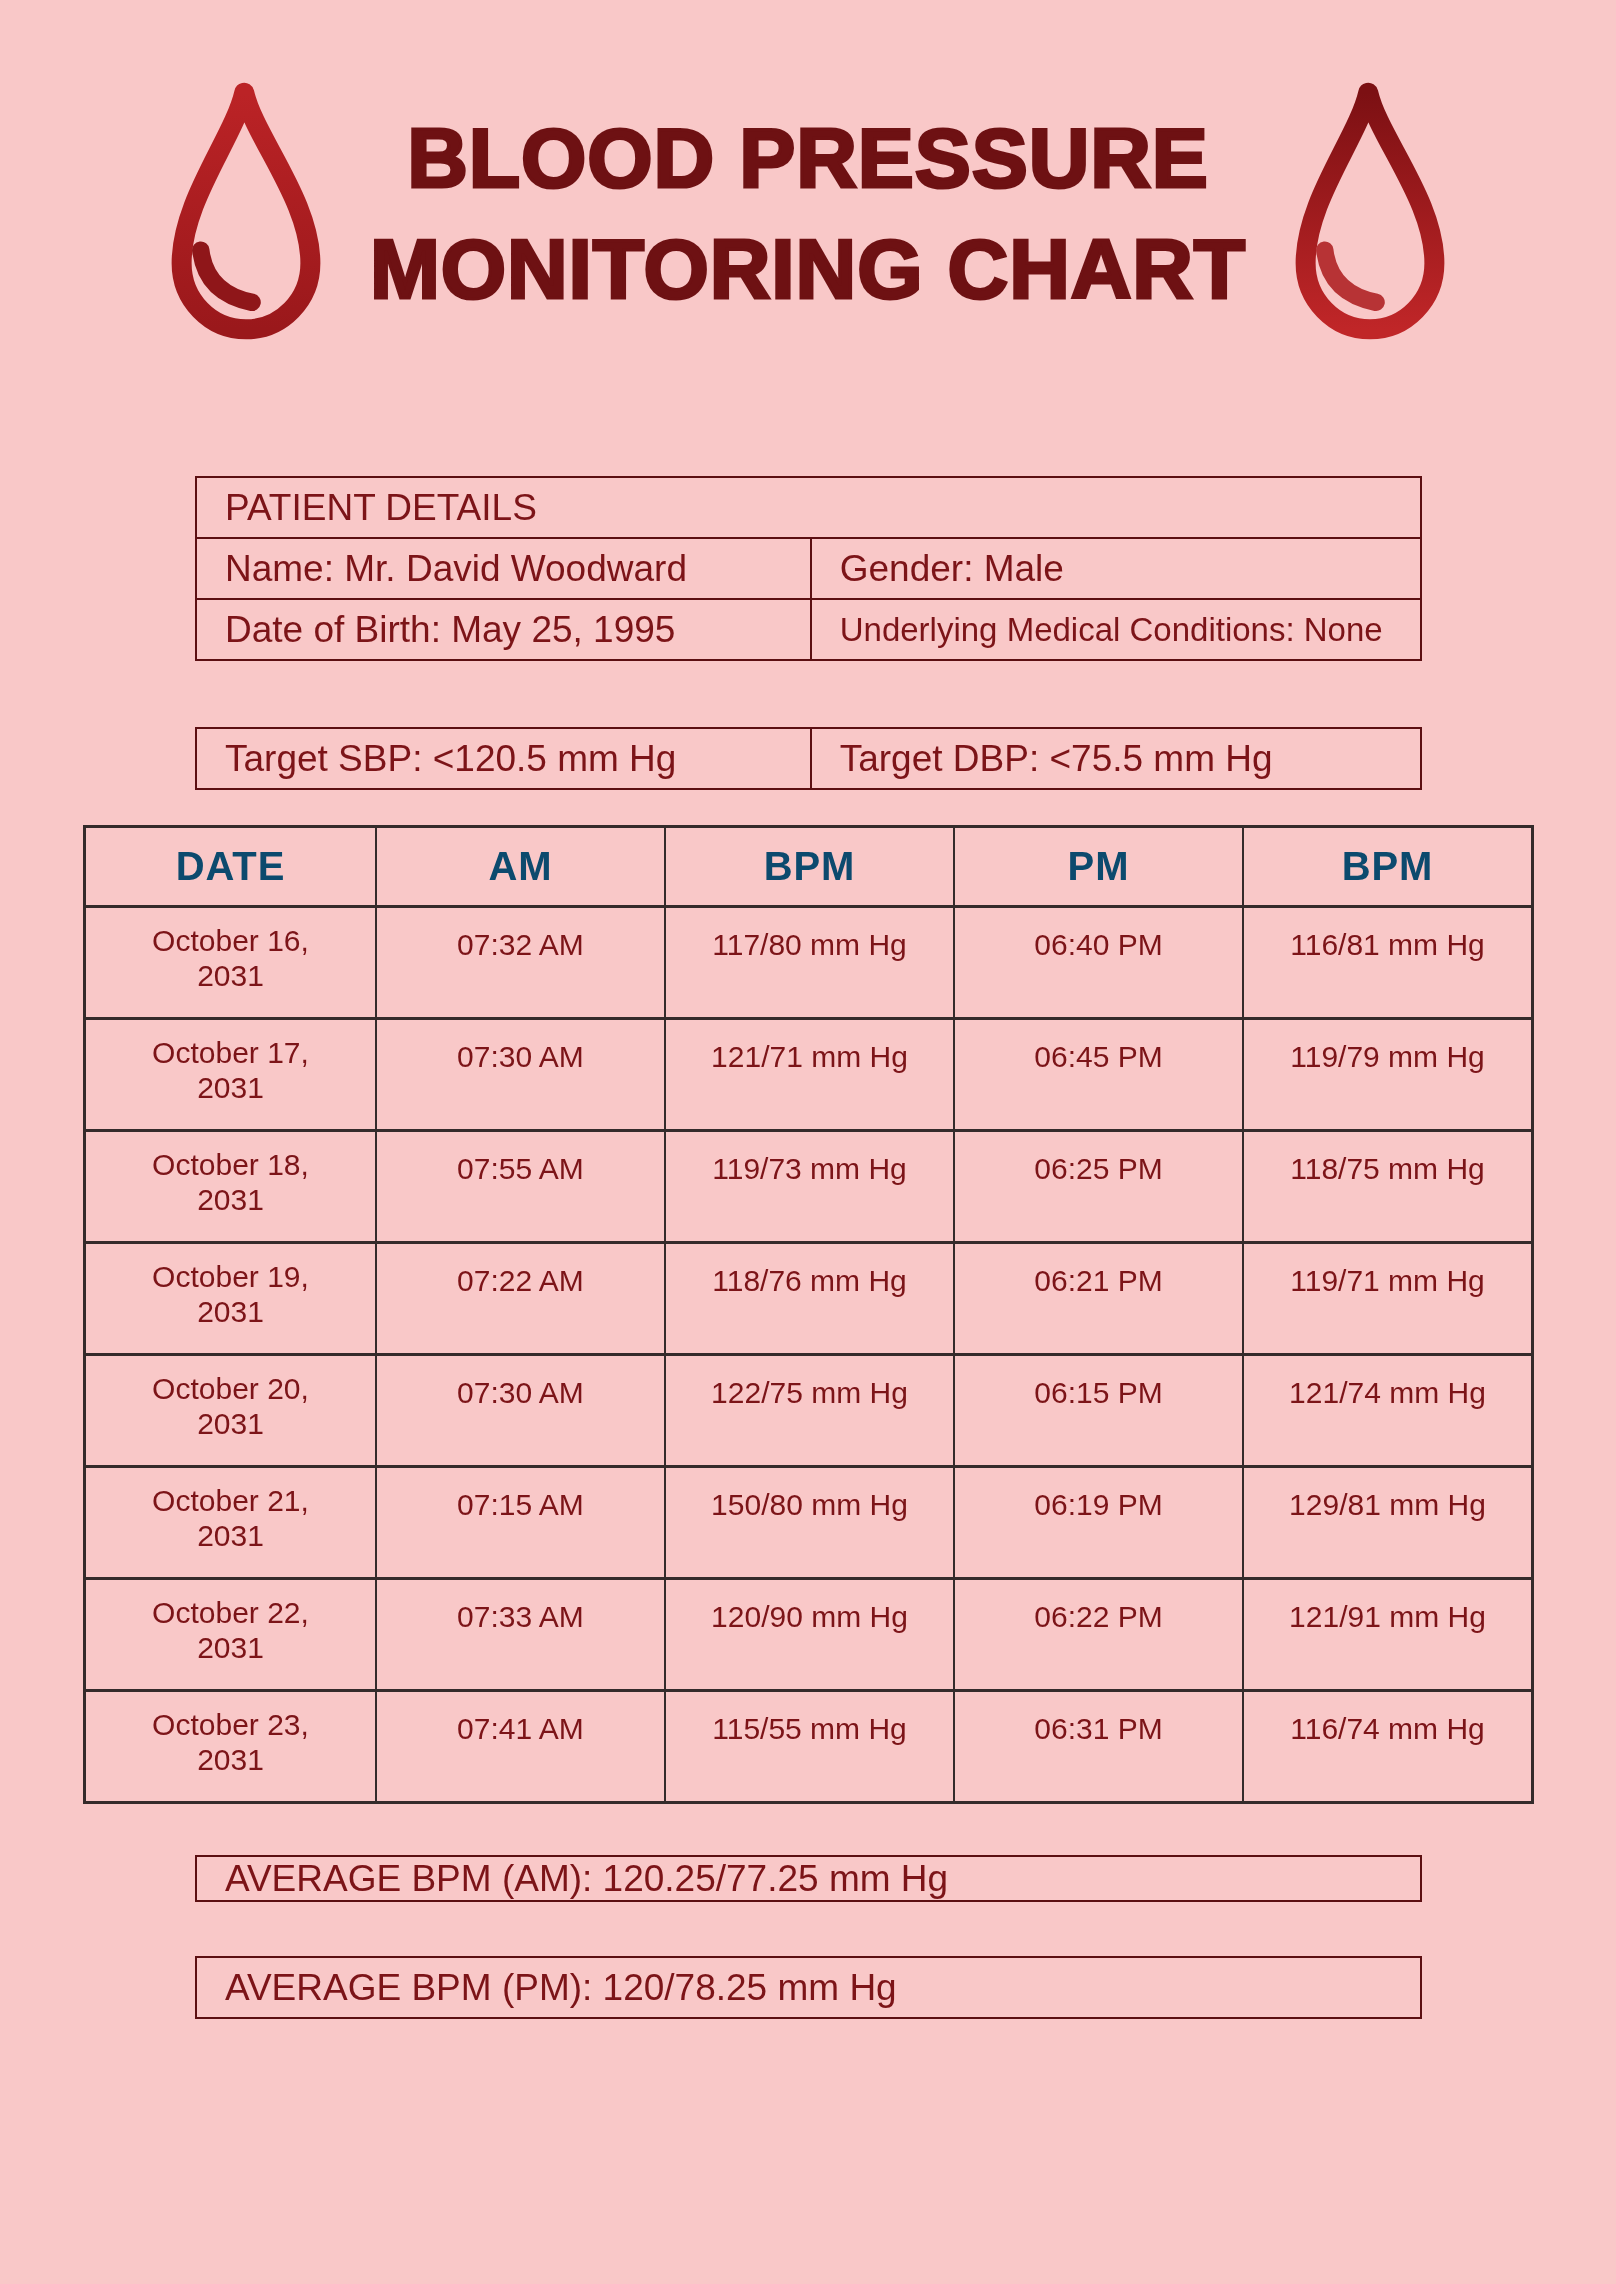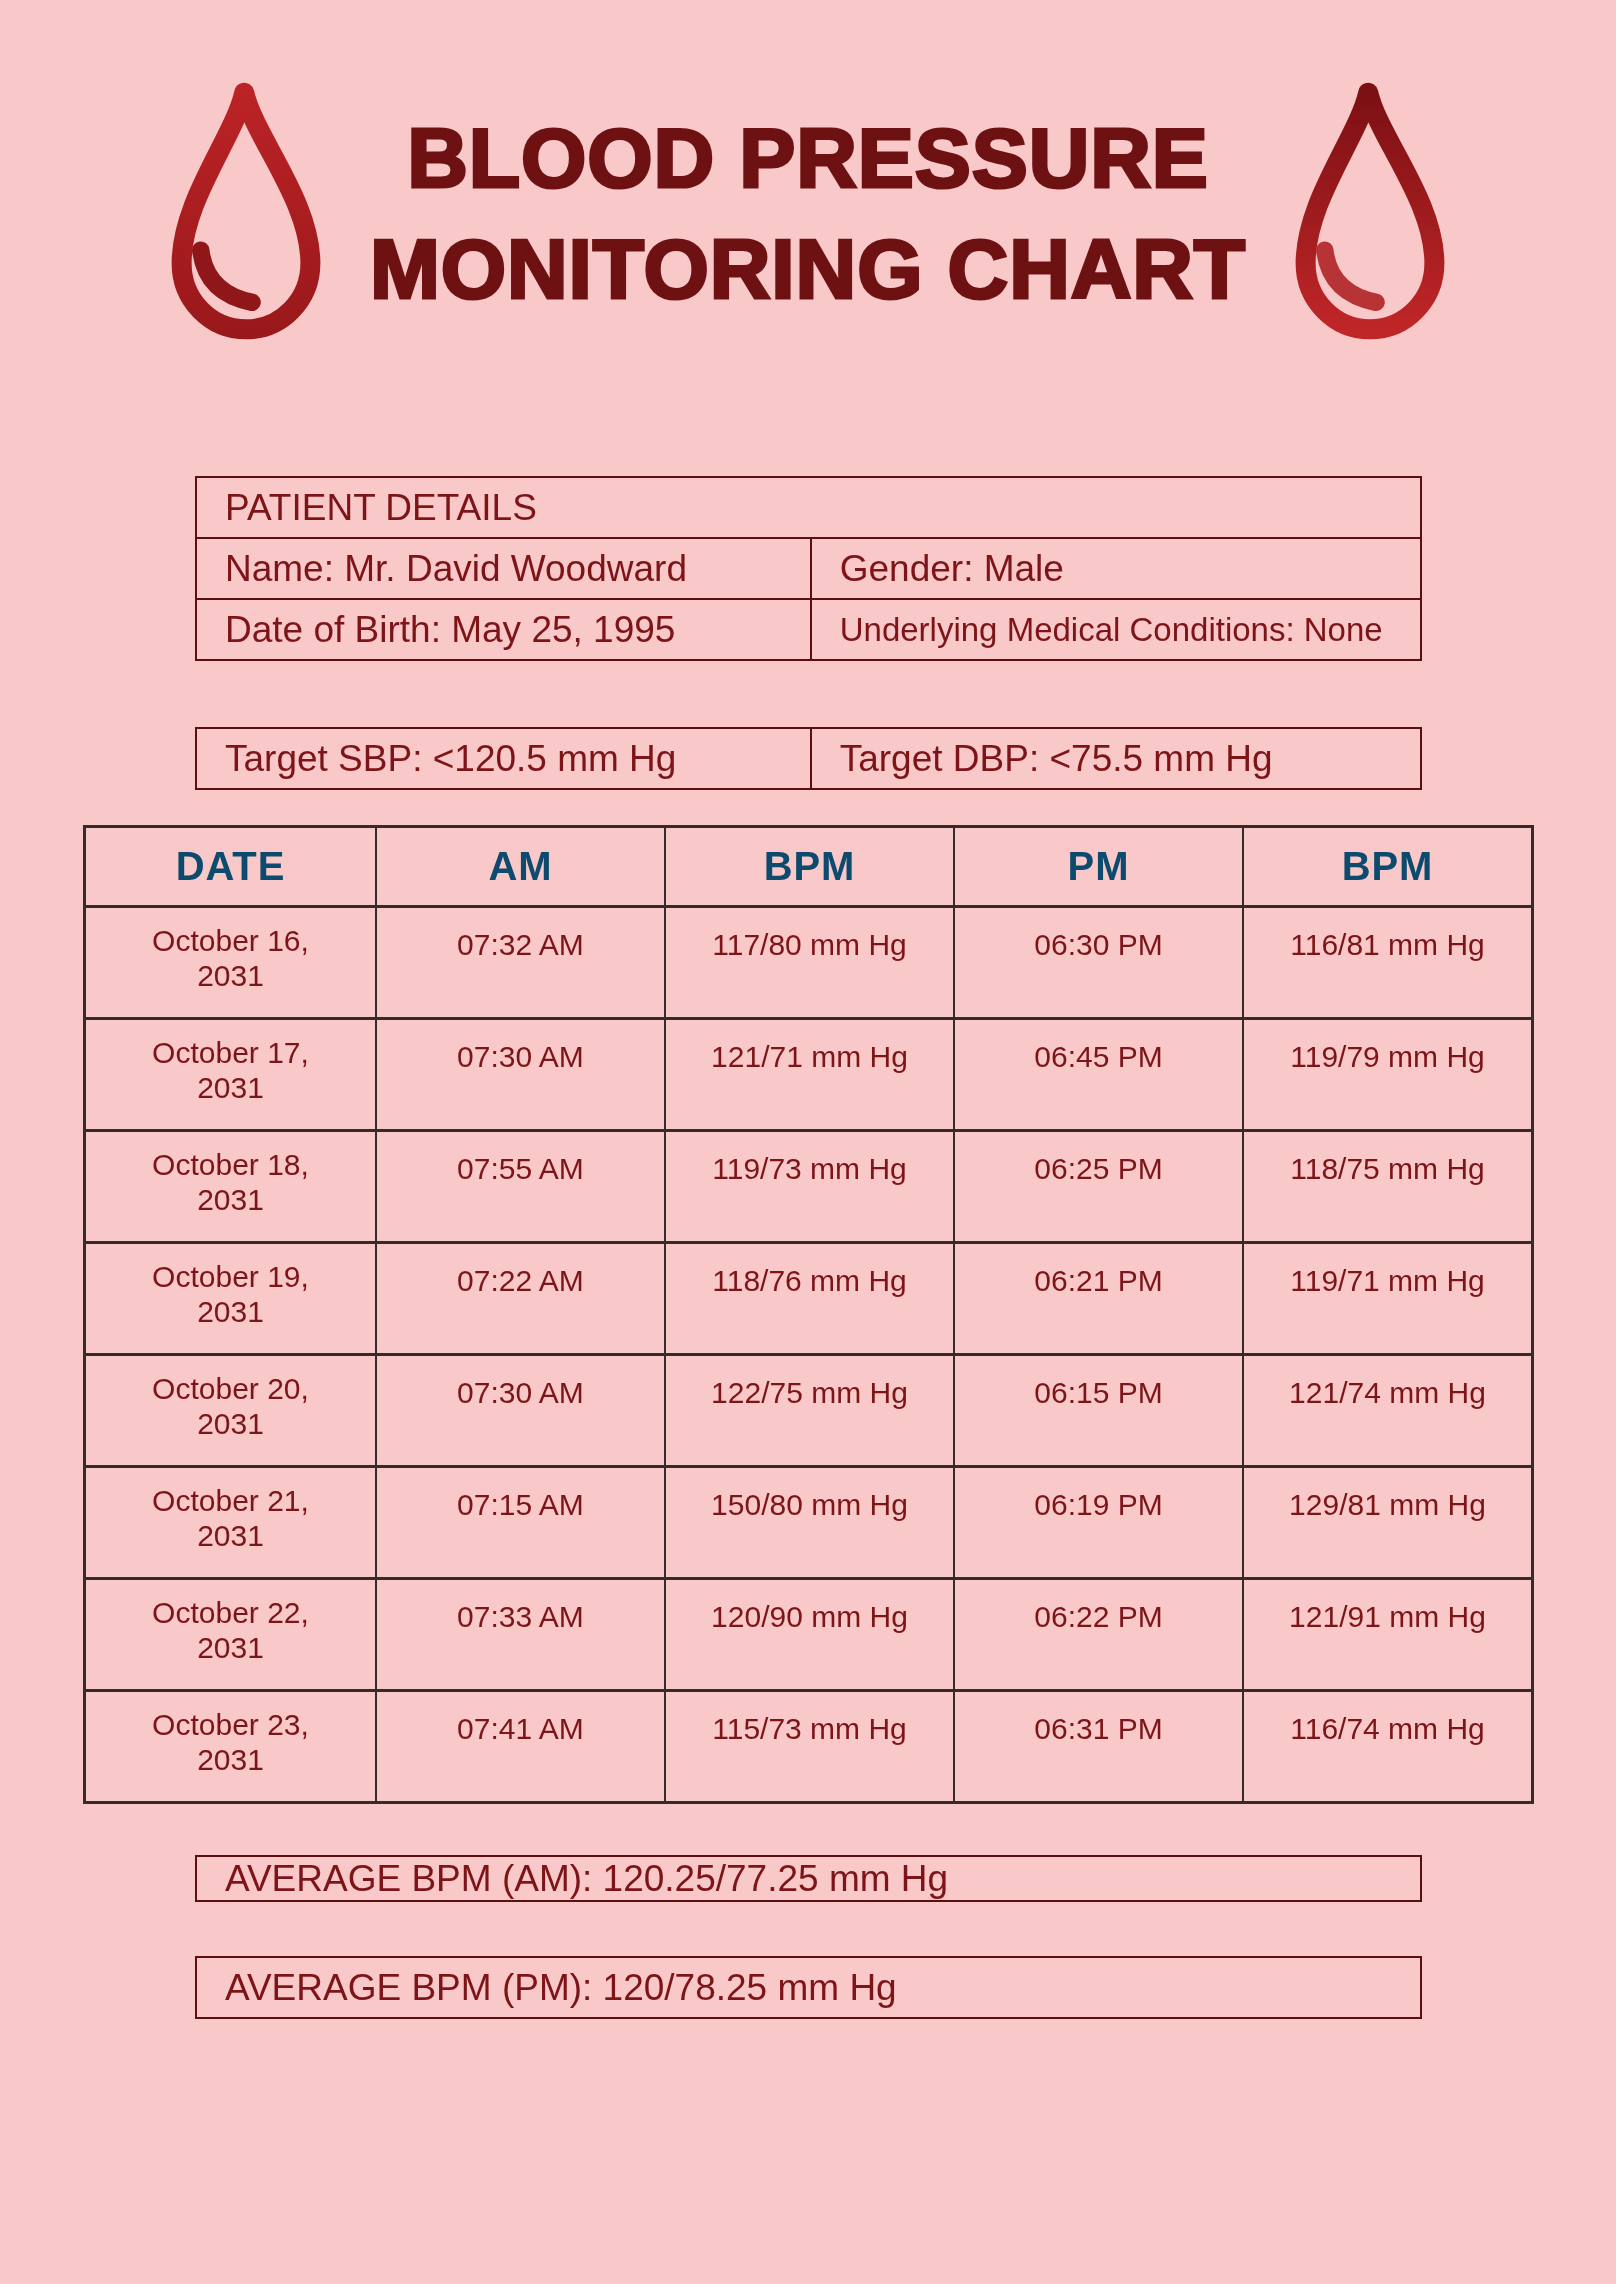--- a/index.html
+++ b/index.html
@@ -141,21 +141,21 @@
     <div class="bpcell">BPM</div>
   </div>
 
   <div class="bprow">
     <div class="bpcell date">
         <span>October 16,</span>
         <span>2031</span>
       </div>
     <div class="bpcell">07:32 AM</div>
     <div class="bpcell">117/80 mm Hg</div>
-    <div class="bpcell">06:30 PM</div>
+    <div class="bpcell">06:40 PM</div>
     <div class="bpcell">116/81 mm Hg</div>
   </div>
 
   <div class="bprow">
     <div class="bpcell date">
         <span>October 17,</span>
         <span>2031</span>
       </div>
     <div class="bpcell">07:30 AM</div>
     <div class="bpcell">121/71 mm Hg</div>
@@ -217,21 +217,21 @@
     <div class="bpcell">06:22 PM</div>
     <div class="bpcell">121/91 mm Hg</div>
   </div>
 
   <div class="bprow">
     <div class="bpcell date">
         <span>October 23,</span>
         <span>2031</span>
       </div>
     <div class="bpcell">07:41 AM</div>
-    <div class="bpcell">115/73 mm Hg</div>
+    <div class="bpcell">115/55 mm Hg</div>
     <div class="bpcell">06:31 PM</div>
     <div class="bpcell">116/74 mm Hg</div>
   </div>
 </div>
 
 <div class="pbox avg-box-am">
   <div class="prow">
     <div class="pcell full">AVERAGE BPM (AM): 120.25/77.25 mm Hg</div>
   </div>
 </div>

